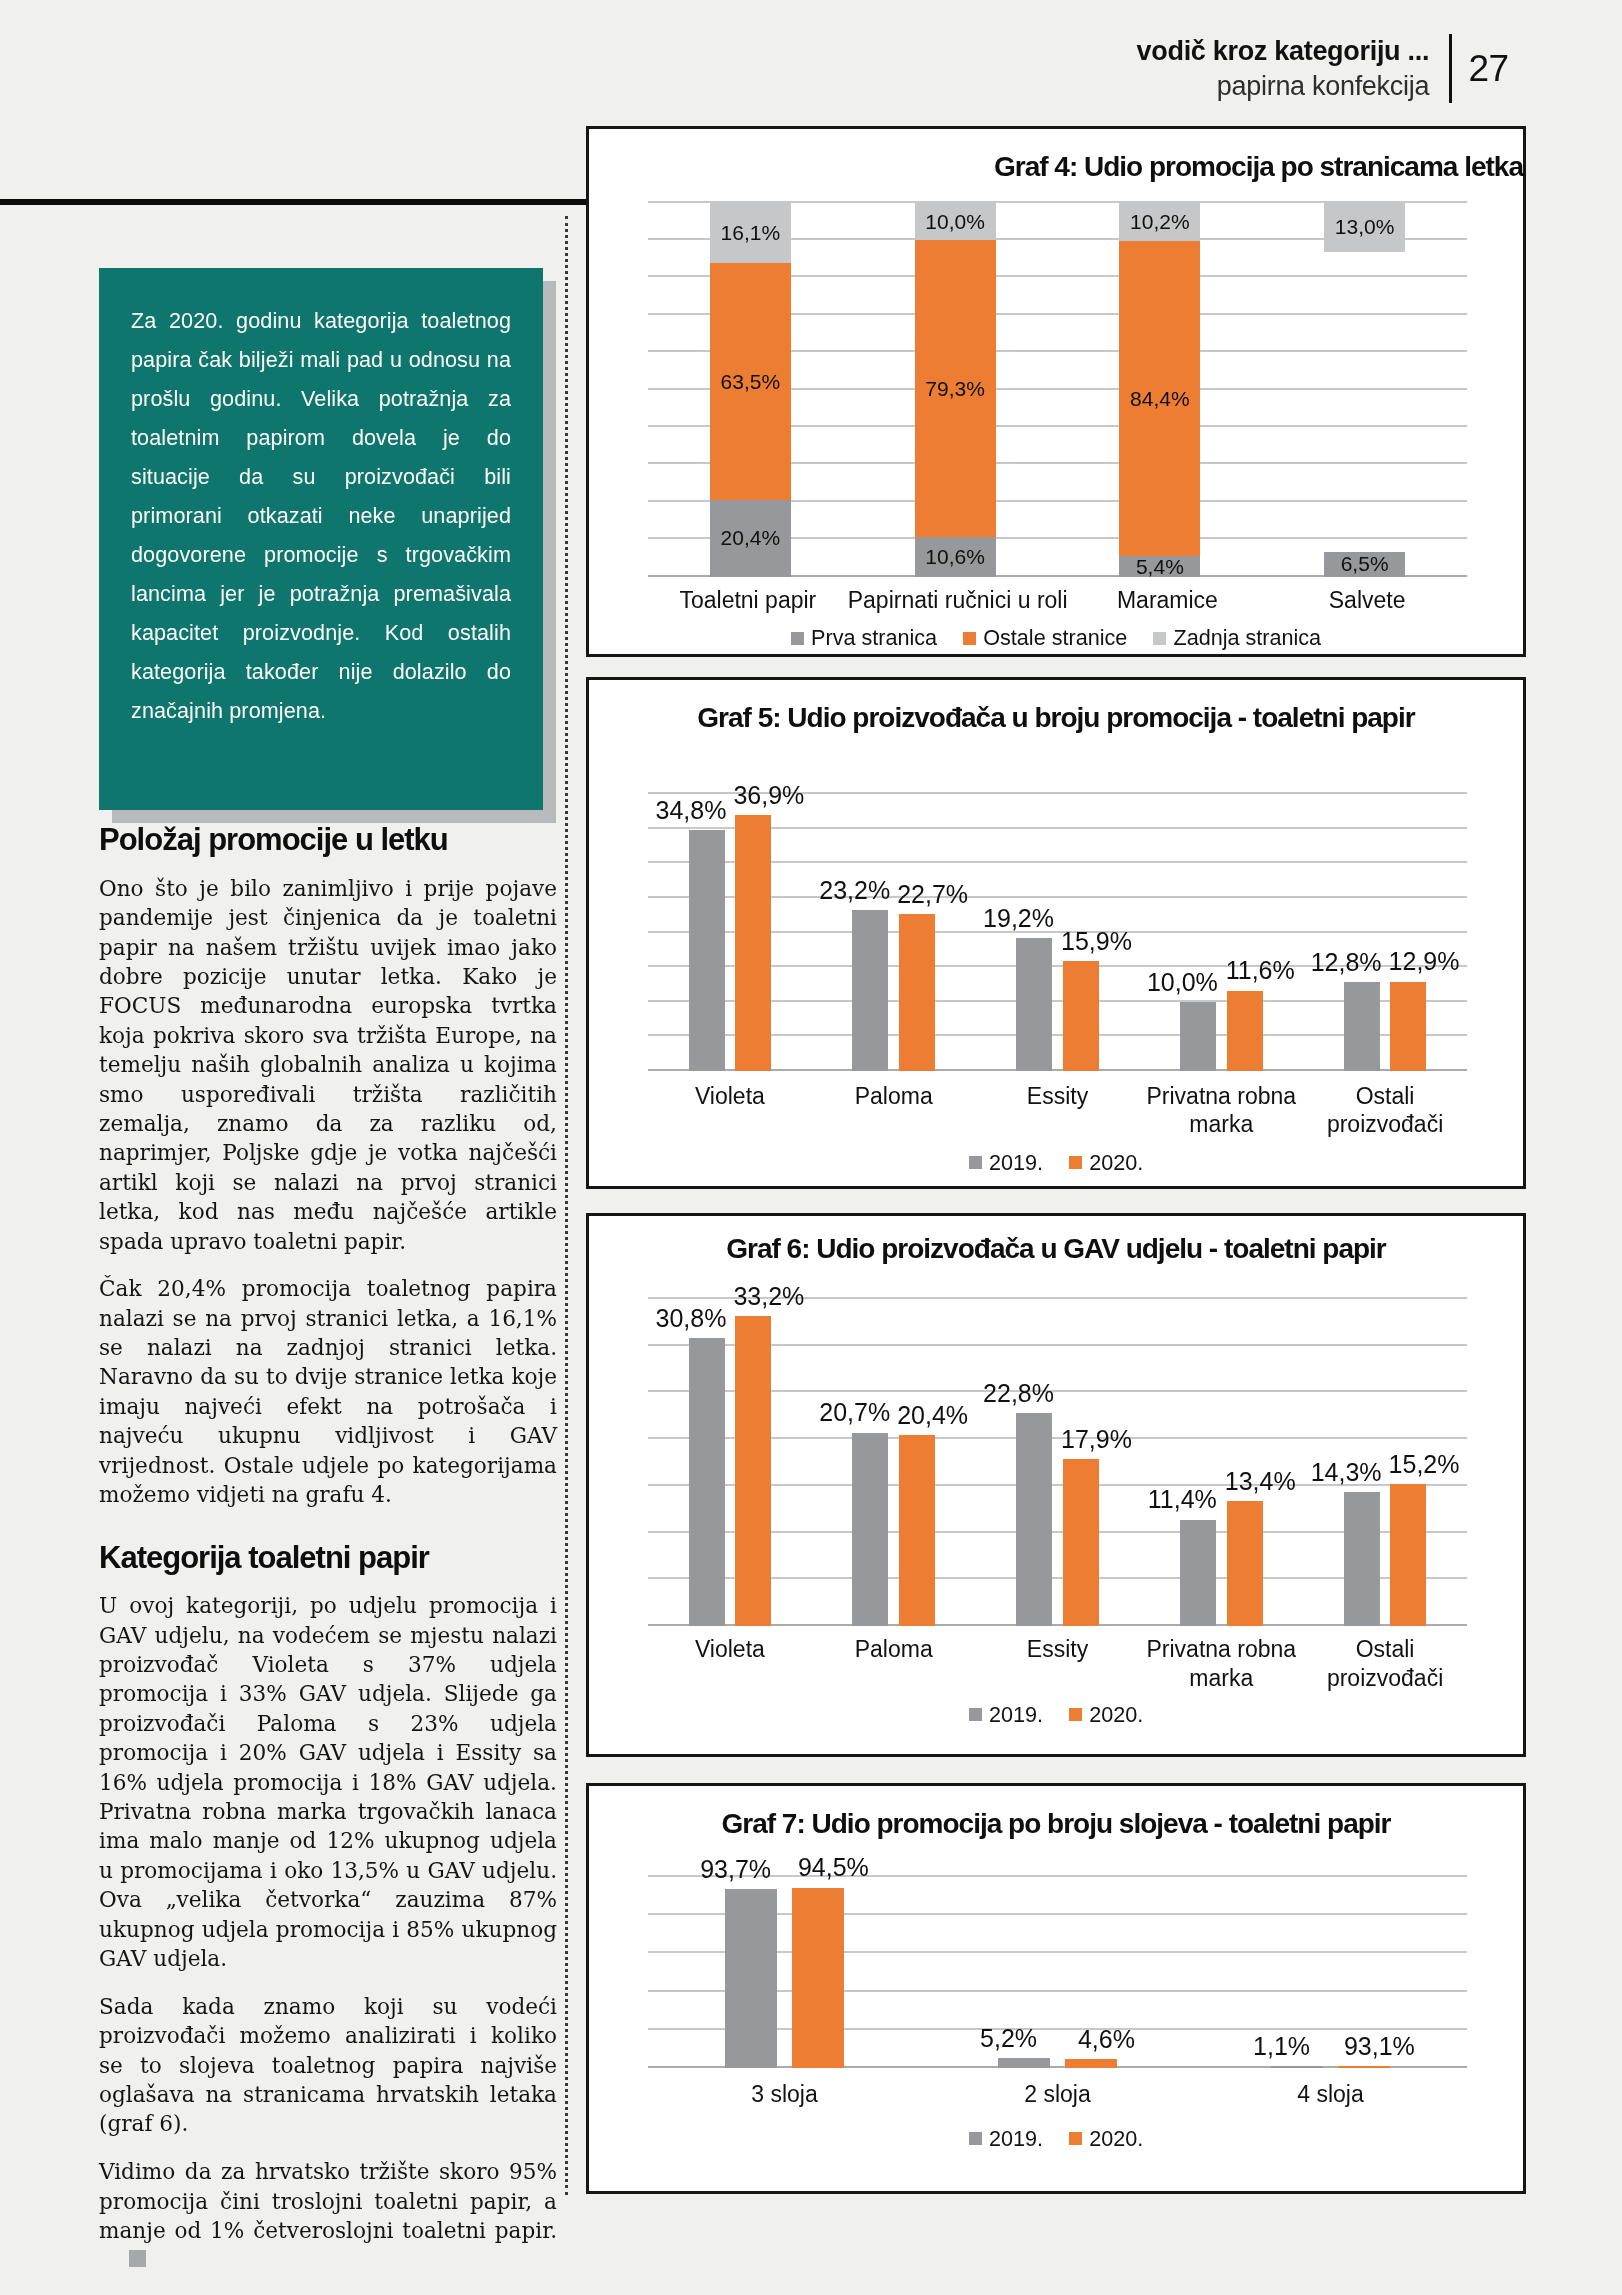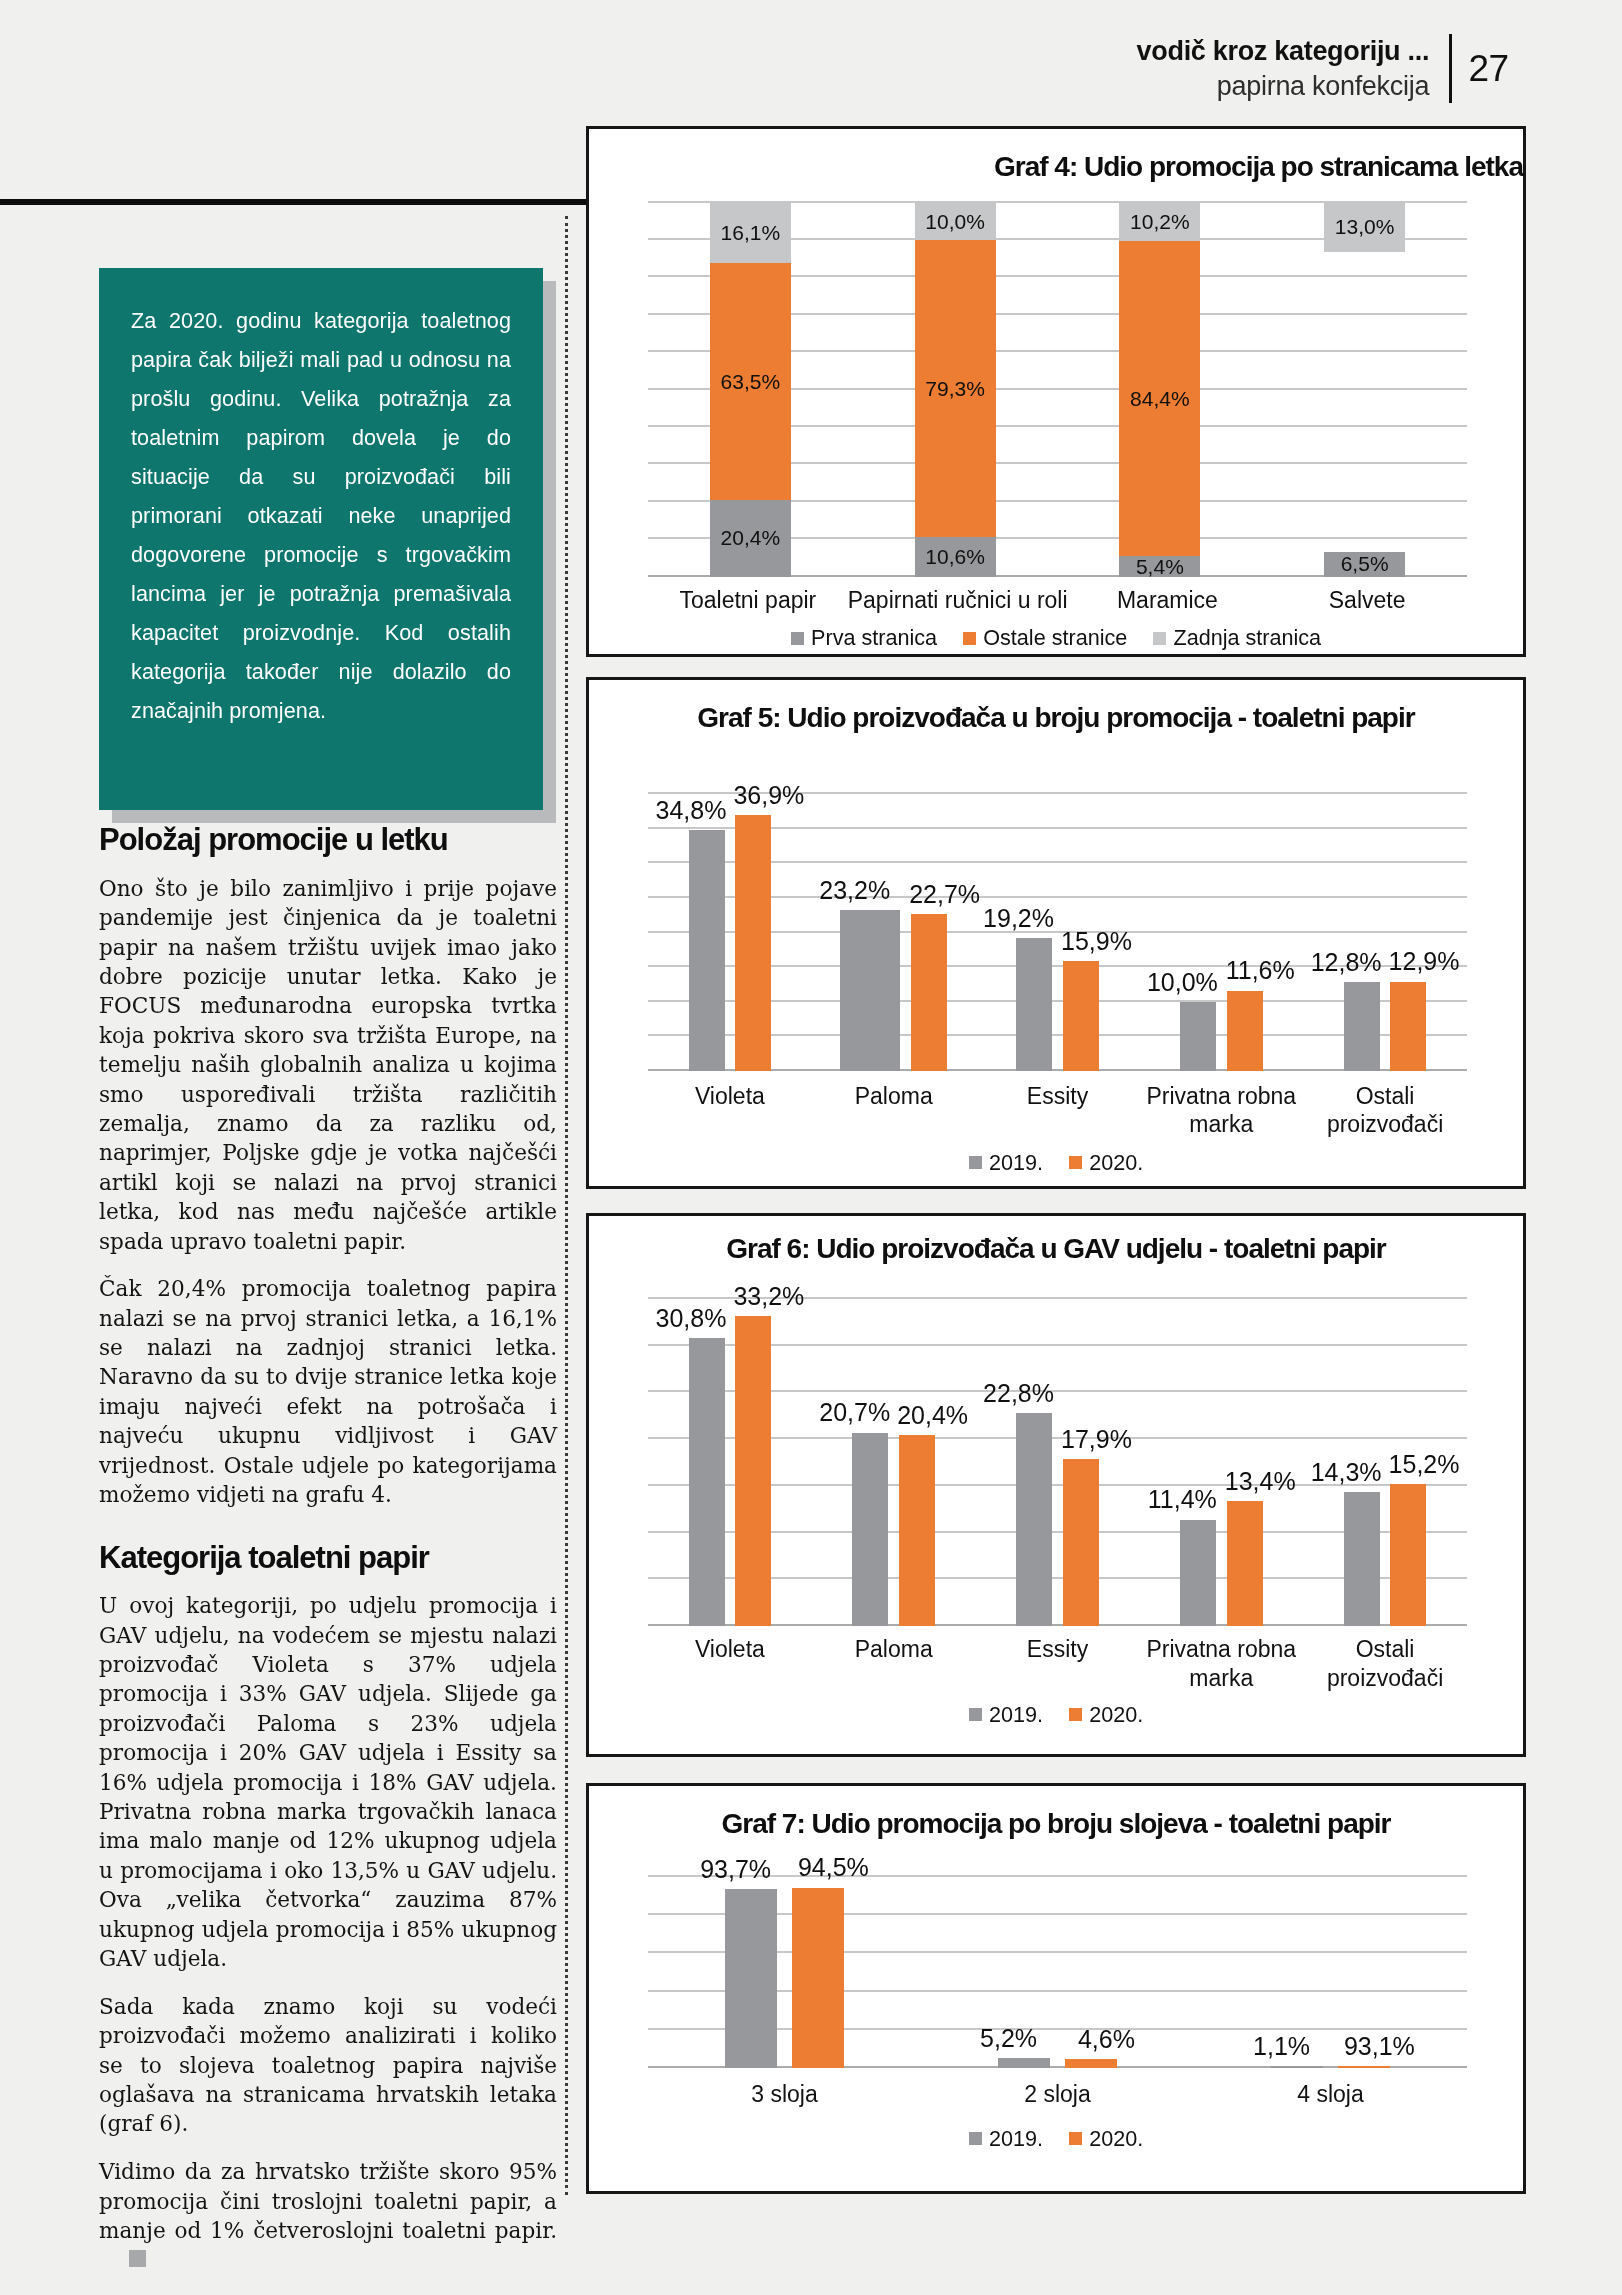--- a/index.html
+++ b/index.html
@@ -196,21 +196,21 @@
               <div class="gbar" style="width: 36px; height: 87%; background: rgb(151, 152, 155);">
                 <span class="gval" style="font-size: 25px; transform: translateX(calc(-50% - 15.7px));">34,8%</span>
               </div>
               <div class="gbar" style="width: 36px; height: 92.25%; background: rgb(236, 125, 51);">
                 <span class="gval" style="font-size: 25px; transform: translateX(calc(-50% + 15.7px));">36,9%</span>
               </div>
             </div>
           </div>
           <div class="slot">
             <div class="gwrap" style="gap: 10.5px;">
-              <div class="gbar" style="width: 36px; height: 58%; background: rgb(151, 152, 155); padding-left: 24px;">
+              <div class="gbar" style="width: 36px; height: 58%; background: rgb(151, 152, 155);">
                 <span class="gval" style="font-size: 25px; transform: translateX(calc(-50% - 15.7px));">23,2%</span>
               </div>
               <div class="gbar" style="width: 36px; height: 56.75%; background: rgb(236, 125, 51);">
                 <span class="gval" style="font-size: 25px; transform: translateX(calc(-50% + 15.7px));">22,7%</span>
               </div>
             </div>
           </div>
           <div class="slot">
             <div class="gwrap" style="gap: 10.5px;">
               <div class="gbar" style="width: 36px; height: 48%; background: rgb(151, 152, 155);">

